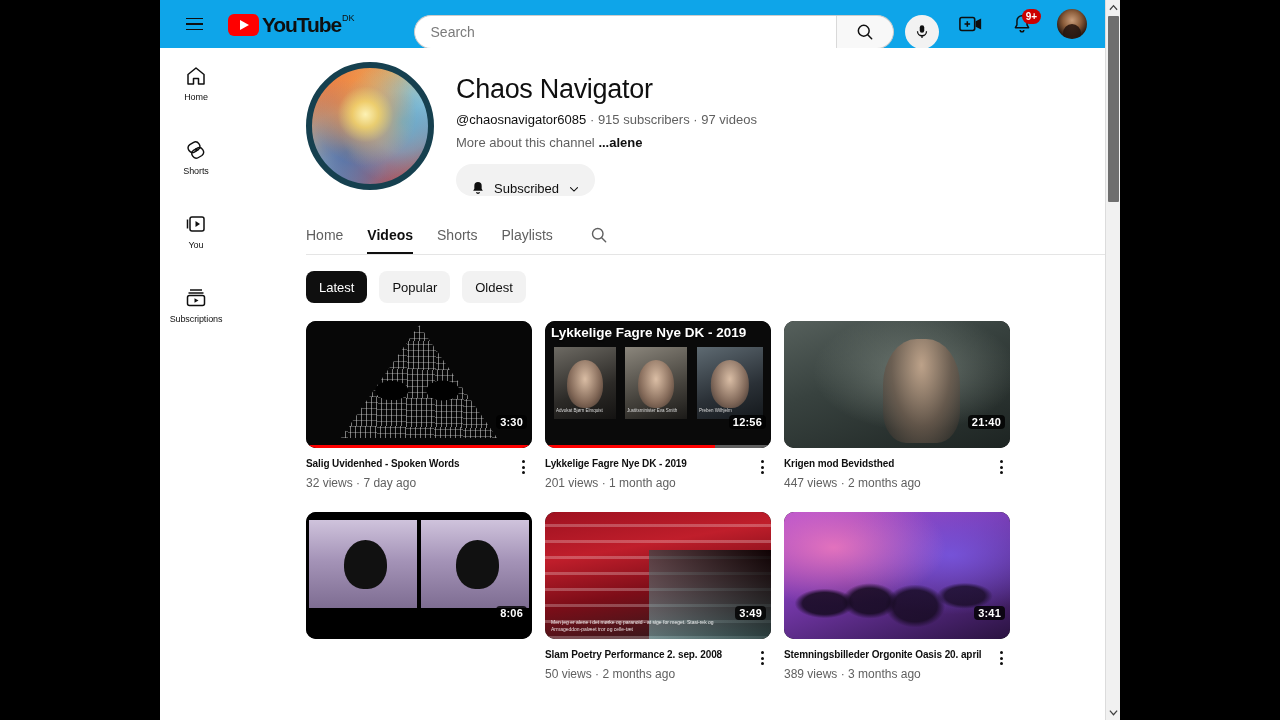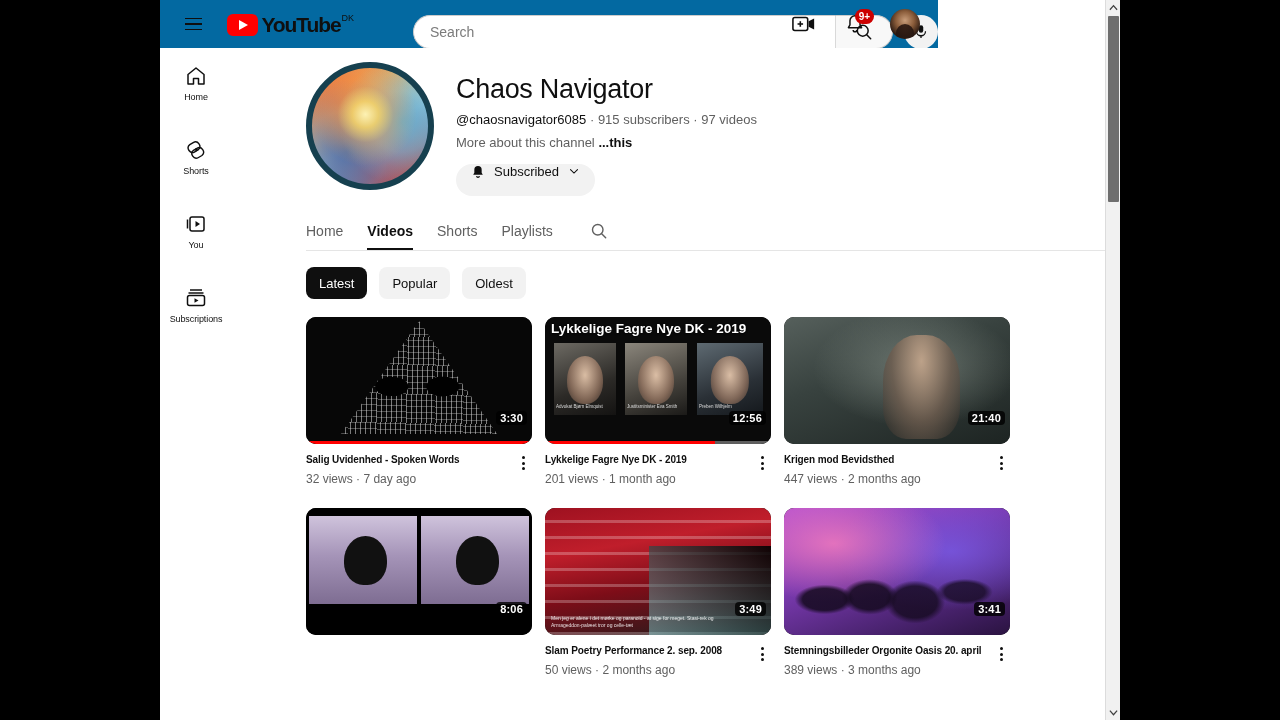--- a/index.html
+++ b/index.html
@@ -13,22 +13,22 @@
 
   
   #viewport {
     position: absolute; left: 160px; top: 0; width: 960px; height: 720px;
     background: #ffffff; overflow: hidden;
   }
   #page { position: absolute; left:0; top:0; width: 945px; height: 720px; background:#fff; }
 
   
   .masthead {
-    position: absolute; left: 0; top: 0; width: 778px; height: 48px;
-    background: #0369a1; display: flex; align-items: center;
+    position: absolute; left: 0; top: 0; width: 945px; height: 48px;
+    background: #0ea5e9; display: flex; align-items: center;
   }
   .hamburger {
     width: 40px; height: 40px; margin-left: 14px;
     display: flex; flex-direction: column; justify-content: center; align-items: center; gap:4px;
     cursor: pointer;
   }
   .hamburger span { display:block; width: 17px; height: 1.6px; background: #0f0f0f; }
 
   .yt-logo { display:flex; align-items:flex-start; margin-left: 14px; cursor:pointer; }
   .yt-play {
@@ -112,21 +112,21 @@
     box-sizing: border-box;
   }
   .ch-meta { margin-left: 22px; padding-top: 12px; }
   .ch-name { font-size: 27px; font-weight: normal; color:#0f0f0f; letter-spacing:-0.3px; line-height: 1.15; }
   .ch-sub { font-size: 13px; color:#606060; margin-top: 7px; }
   .ch-sub .handle { color:#0f0f0f; font-weight: 500; }
   .ch-desc { font-size: 13px; color:#606060; margin-top: 8px; cursor:pointer; }
   .ch-desc b { color:#0f0f0f; font-weight:bold; }
   .subscribed-btn {
     margin-top: 14px; height: 32px; border-radius: 16px; background:#f2f2f2;
-    display:inline-flex; align-items:flex-start; gap:8px; padding: 0 14px; cursor:pointer;
+    display:inline-flex; align-items:flex-end; gap:8px; padding: 0 14px; cursor:pointer;
     font-size: 13px; font-weight: 500; color:#0f0f0f; border:none;
     font-family:"Liberation Sans", sans-serif;
   }
 
   
   .tabs-row { position:relative; margin-top: 16px; padding-left: 74px; display:flex; align-items:center; gap: 24px; height: 38px; }
   .tab { font-size: 14px; color:#606060; font-weight: 500; cursor:pointer; height:38px; display:flex; align-items:center; position:relative;}
   .tab.active { color:#0f0f0f; font-weight:bold; }
   .tab.active::after { content:""; position:absolute; bottom:0; left:0; right:0; height:2.5px; background:#0f0f0f; }
   .tab-search { margin-left: 12px; cursor:pointer; display:flex; align-items:center; }
@@ -356,21 +356,21 @@
               <div class="ch-name">Chaos Navigator</div>
               <div class="ch-sub">
                 <span class="handle">@chaosnavigator6085</span>
                 <span>·</span>
                 <span>915 subscribers</span>
                 <span>·</span>
                 <span>97 videos</span>
               </div>
               <div class="ch-desc">
                 <span>More about this channel</span>
-                <b>...this</b>
+                <b>...alene</b>
               </div>
               <button class="subscribed-btn">
                 <svg width="16" height="16" viewBox="0 0 24 24">
                   <path d="M12 3a5.5 5.5 0 0 0-5.5 5.5V13l-1.7 3h14.4l-1.7-3V8.5A5.5 5.5 0 0 0 12 3z" fill="#0f0f0f"></path>
                   <path d="M10 18a2 2 0 0 0 4 0" fill="none" stroke="#0f0f0f" stroke-width="1.7"></path>
                 </svg>
                 <span>Subscribed</span>
                 <svg width="14" height="14" viewBox="0 0 24 24">
                   <path d="M6 9.5 L12 15.5 L18 9.5" fill="none" stroke="#0f0f0f" stroke-width="1.8" stroke-linecap="round"></path>
                 </svg>

